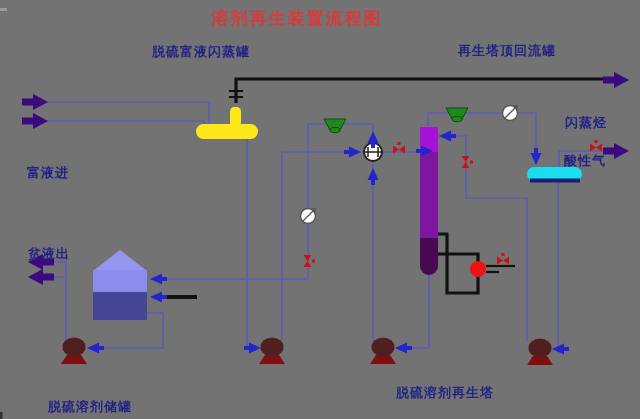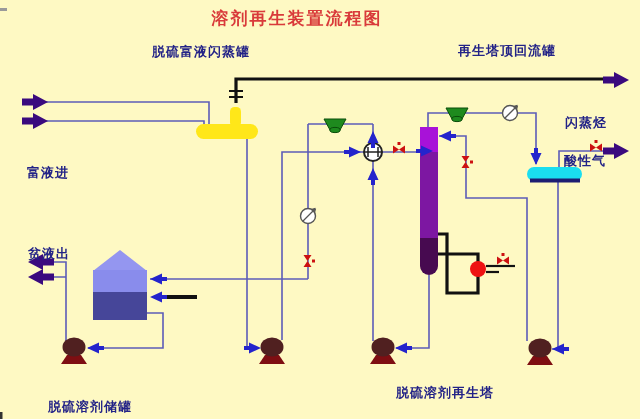--- a/index.html
+++ b/index.html
@@ -1,16 +1,16 @@
 <!DOCTYPE html>
 <html><head>
 <meta charset="utf-8">
 <style>
   html,body{margin:0;padding:0;background:#fff;}
-  #stage{position:relative;width:640px;height:419px;background:#fef9c3;overflow:hidden;
+  #stage{position:relative;width:640px;height:419px;background:#737373;overflow:hidden;
          font-family:"DejaVu Sans",sans-serif;}
   svg{display:block;}
   .pipe{stroke:#5c5cb8;stroke-width:1.6;fill:none;}
   .bline{stroke:#111111;stroke-width:3.2;fill:none;}
   .bline-thin{stroke:#111111;stroke-width:2.2;fill:none;}
   .bline-thick{stroke:#111111;stroke-width:4;fill:none;}
   .vtick{stroke:#111111;stroke-width:2;fill:none;}
   .label{fill:#232387;font-weight:bold;font-size:13px;letter-spacing:1px;}
   .title-text{font-weight:bold;font-size:17px;letter-spacing:2px;}
   .exch-stroke{stroke:#222222;}

